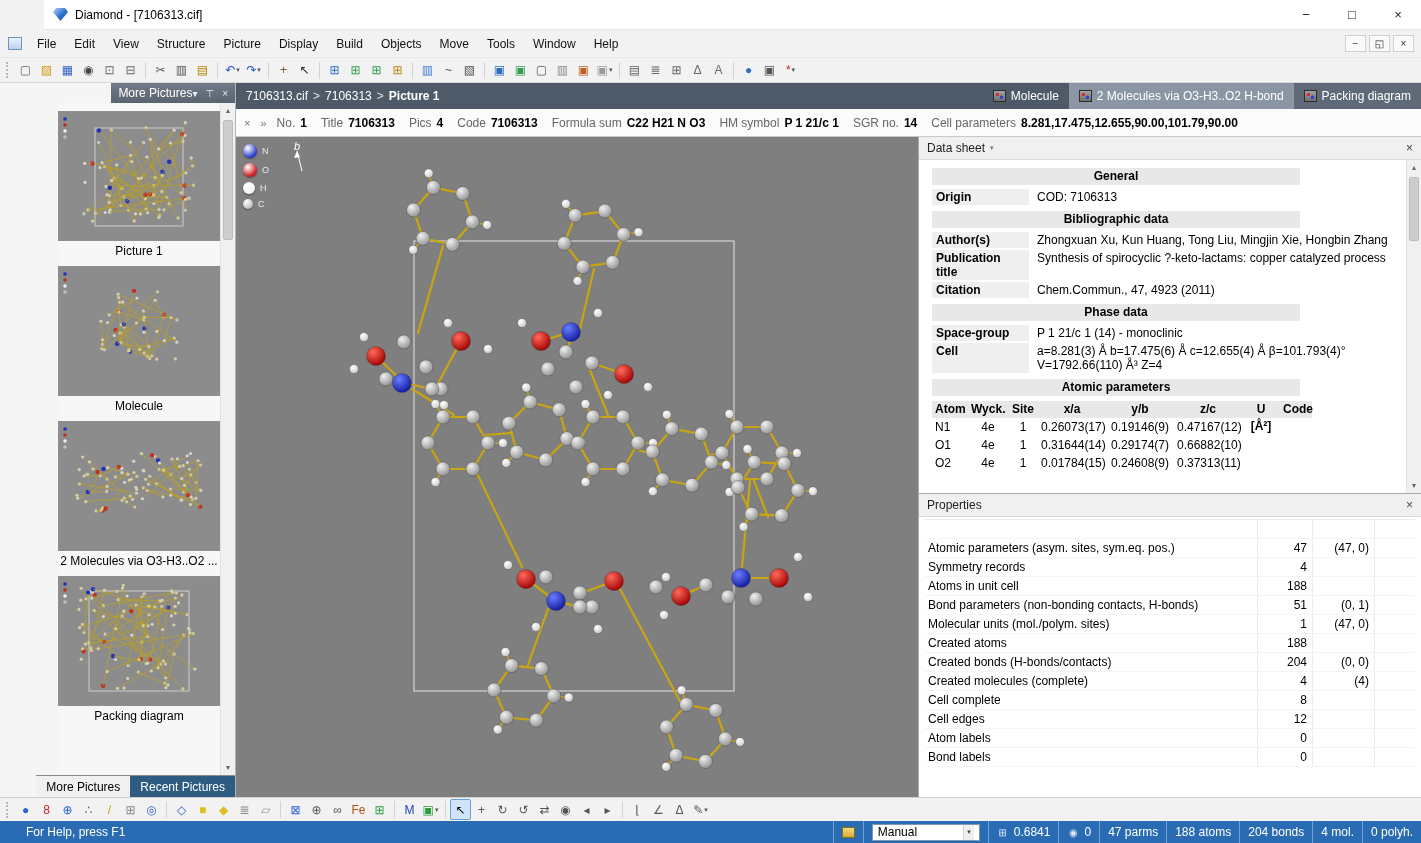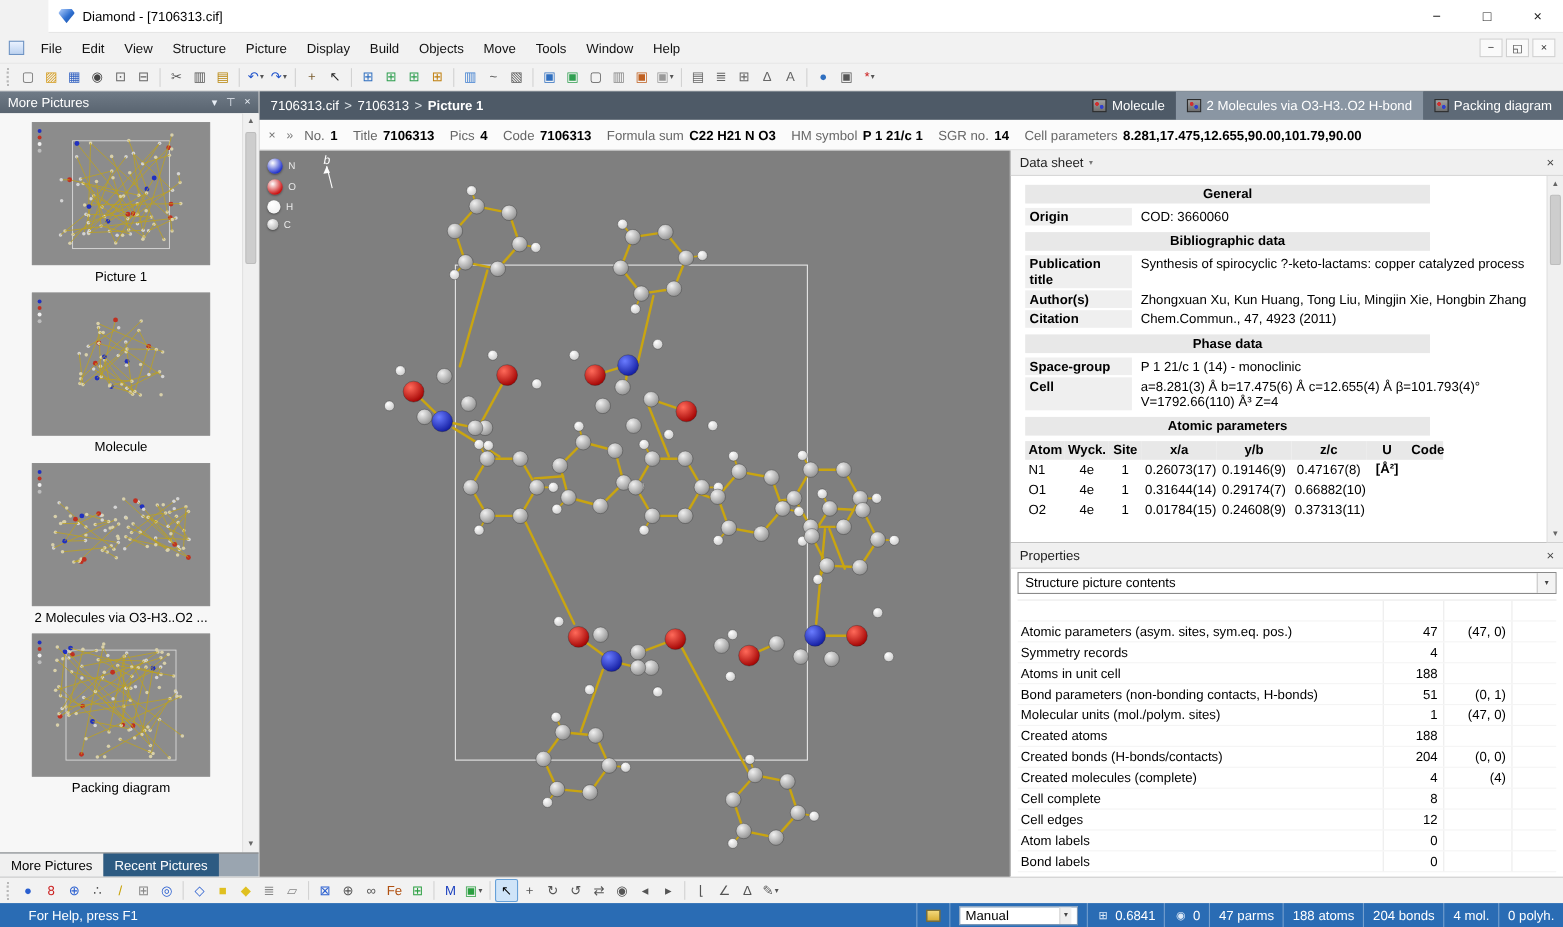--- a/index.html
+++ b/index.html
@@ -22,21 +22,21 @@
 .main-toolbar{height:26px;border-top:1px solid #e7e7e7;border-bottom:1px solid #d8d8d8;}
 .bottom-toolbar{height:24px;border-top:1px solid #cfcfcf;}
 .tb-grip{width:4px;height:16px;border-left:2px dotted #b8b8b8;margin:0 5px 0 2px;}
 .tb-btn{height:21px;min-width:21px;padding:0 1px;display:flex;align-items:center;justify-content:center;border:1px solid transparent;border-radius:2px;}
 .tb-btn.active{background:#cfe4f8;border-color:#66a0d8;}
 .tb-glyph{font-size:12px;line-height:1;}
 .tb-btn .dd{font-size:7px;color:#555;margin-left:1px;}
 .tb-sep{width:1px;height:17px;background:#d2d2d2;margin:0 4px;}
 
 .workspace{flex:1;display:flex;min-height:0;}
-.left-panel{width:236px;display:flex;flex-direction:column;border-right:1px solid #b3b3b3;background:#f5f5f5;}
+.left-panel{width:236px;display:flex;flex-direction:column;border-right:1px solid #b3b3b3;background:#f5f5f5;align-items:flex-end;}
 .lp-header{height:20px;background:linear-gradient(#707b87,#596470);color:#fff;display:flex;align-items:center;padding:0 7px;font-size:12px;}
 .lp-hicons{margin-left:auto;display:flex;gap:8px;font-size:10px;color:#e8eef5;}
 .lp-body{flex:1;display:flex;min-height:0;background:#f7f7f7;}
 .thumb-list{flex:1;overflow:hidden;}
 .thumb-img{width:162px;height:130px;border:1px solid #8f8f8f;background:#8c8c8c;margin:8px auto 3px;}
 .thumb-cap{text-align:center;font-size:12px;color:#000;margin-bottom:6px;}
 .lp-scroll,.ds-scroll{width:15px;background:#f0f0f0;border-left:1px solid #e2e2e2;display:flex;flex-direction:column;}
 .scr-btn{height:15px;display:flex;align-items:center;justify-content:center;font-size:7px;color:#666;}
 .scr-track{flex:1;position:relative;}
 .scr-thumb{position:absolute;left:2px;right:2px;background:#cdcdcd;border:1px solid #bdbdbd;border-radius:2px;}
@@ -1193,34 +1193,34 @@
               <span>Data sheet</span>
               <span class="ph-caret">▾</span>
               <span class="panel-close">×</span>
             </div>
             <div class="ds-wrap">
               <div class="ds-body">
                   <div class="ds-secbar">General</div>
                   <div class="ds-row">
                     <div class="ds-label">Origin</div>
                     <div class="ds-value">
-                      <div>COD: 3660060</div>
+                      <div>COD: 7106313</div>
                     </div>
                   </div>
                   <div class="ds-secbar">Bibliographic data</div>
                   <div class="ds-row">
+                    <div class="ds-label">Author(s)</div>
+                    <div class="ds-value">
+                      <div>Zhongxuan Xu, Kun Huang, Tong Liu, Mingjin Xie, Hongbin Zhang</div>
+                    </div>
+                  </div>
+                  <div class="ds-row">
                     <div class="ds-label">Publication title</div>
                     <div class="ds-value">
                       <div>Synthesis of spirocyclic ?-keto-lactams: copper catalyzed process</div>
-                    </div>
-                  </div>
-                  <div class="ds-row">
-                    <div class="ds-label">Author(s)</div>
-                    <div class="ds-value">
-                      <div>Zhongxuan Xu, Kun Huang, Tong Liu, Mingjin Xie, Hongbin Zhang</div>
                     </div>
                   </div>
                   <div class="ds-row">
                     <div class="ds-label">Citation</div>
                     <div class="ds-value">
                       <div>Chem.Commun., 47, 4923 (2011)</div>
                     </div>
                   </div>
                   <div class="ds-secbar">Phase data</div>
                   <div class="ds-row">
@@ -1246,21 +1246,21 @@
                     <div class="at-c at-c5">z/c</div>
                     <div class="at-c at-c6">U [Å²]</div>
                     <div class="at-c at-c7">Code</div>
                   </div>
                   <div class="at-row">
                     <div class="at-c at-c0">N1</div>
                     <div class="at-c at-c1">4e</div>
                     <div class="at-c at-c2">1</div>
                     <div class="at-c at-c3">0.26073(17)</div>
                     <div class="at-c at-c4">0.19146(9)</div>
-                    <div class="at-c at-c5">0.47167(8)</div>
+                    <div class="at-c at-c5">0.47167(12)</div>
                     <div class="at-c at-c6"></div>
                     <div class="at-c at-c7"></div>
                   </div>
                   <div class="at-row">
                     <div class="at-c at-c0">O1</div>
                     <div class="at-c at-c1">4e</div>
                     <div class="at-c at-c2">1</div>
                     <div class="at-c at-c3">0.31644(14)</div>
                     <div class="at-c at-c4">0.29174(7)</div>
                     <div class="at-c at-c5">0.66882(10)</div>
@@ -1285,24 +1285,20 @@
                   </span>
                 <span class="scr-btn">▼</span>
               </div>
             </div>
           </div>
 
           <div class="panel" id="properties">
             <div class="panel-header">
               <span>Properties</span>
               <span class="panel-close">×</span>
-            </div>
-            <div class="props-dd">
-              <span>Structure picture contents</span>
-              <span class="dd-arrow">▾</span>
             </div>
             <div class="props-table">
                 <div class="pr-row">
                   <div class="pr-label"></div>
                   <div class="pr-val"></div>
                   <div class="pr-extra"></div>
                   <div class="pr-pad"></div>
                 </div>
                 <div class="pr-row">
                   <div class="pr-label">Atomic parameters (asym. sites, sym.eq. pos.)</div>

